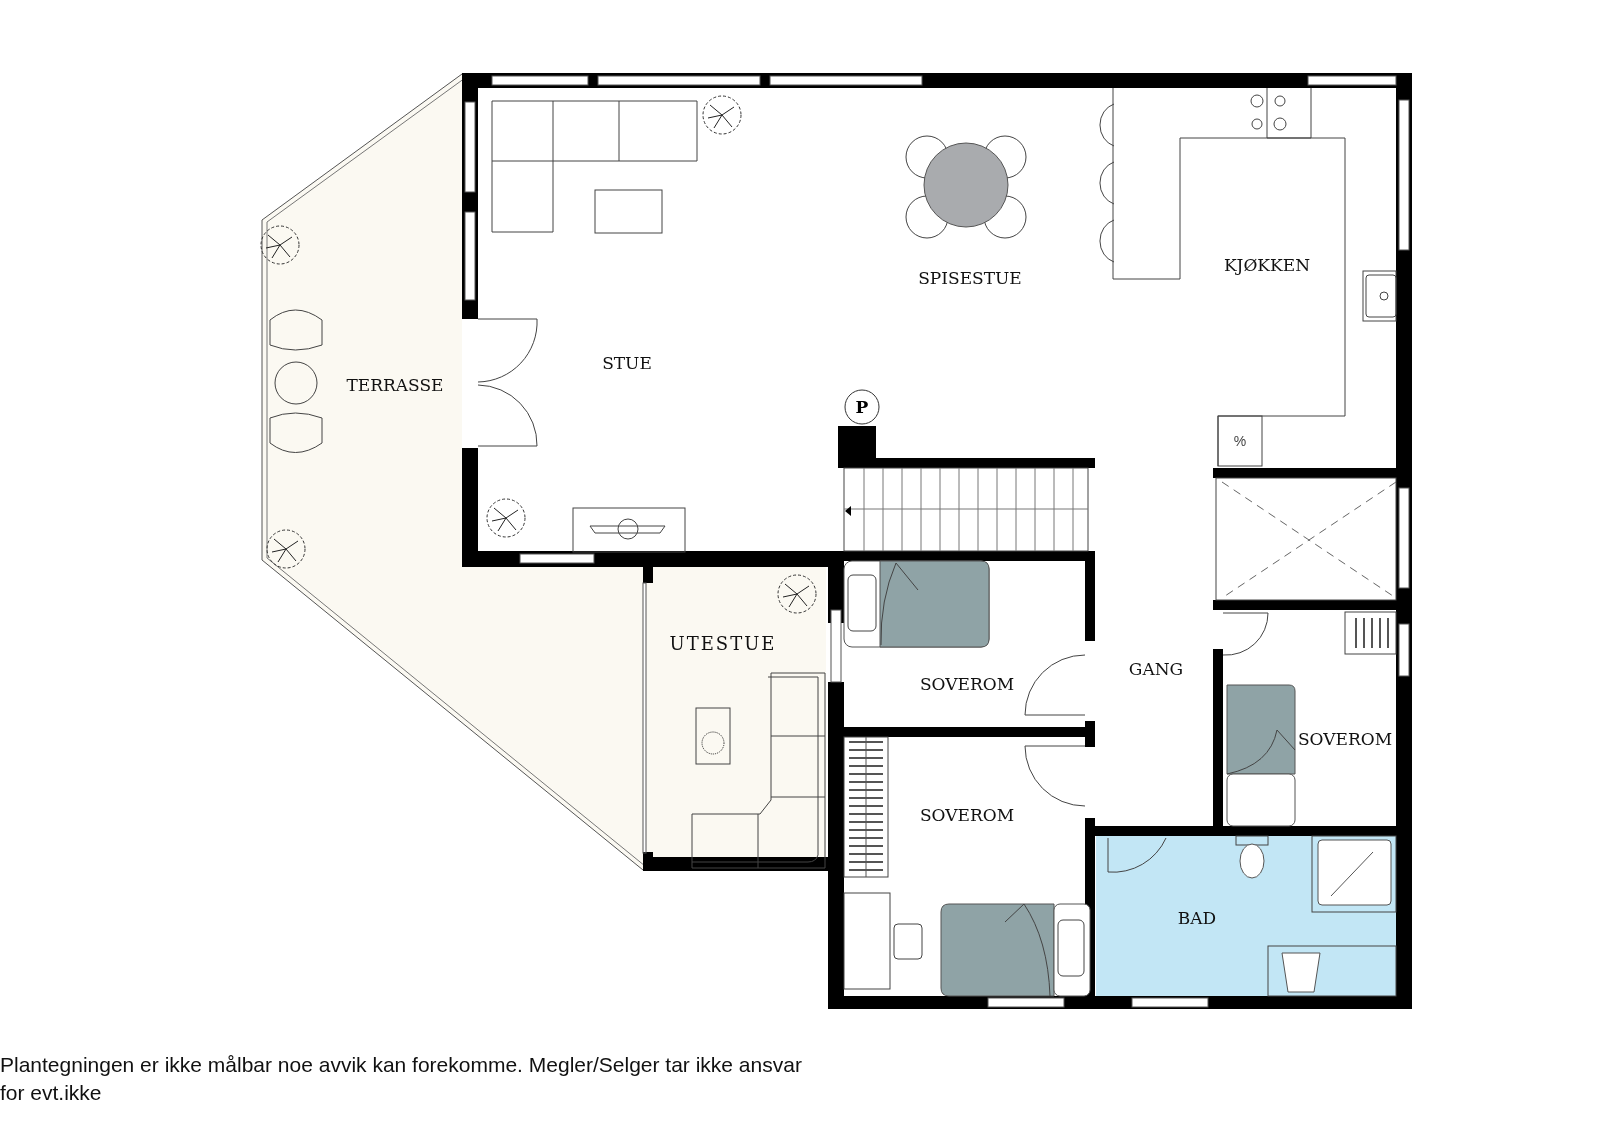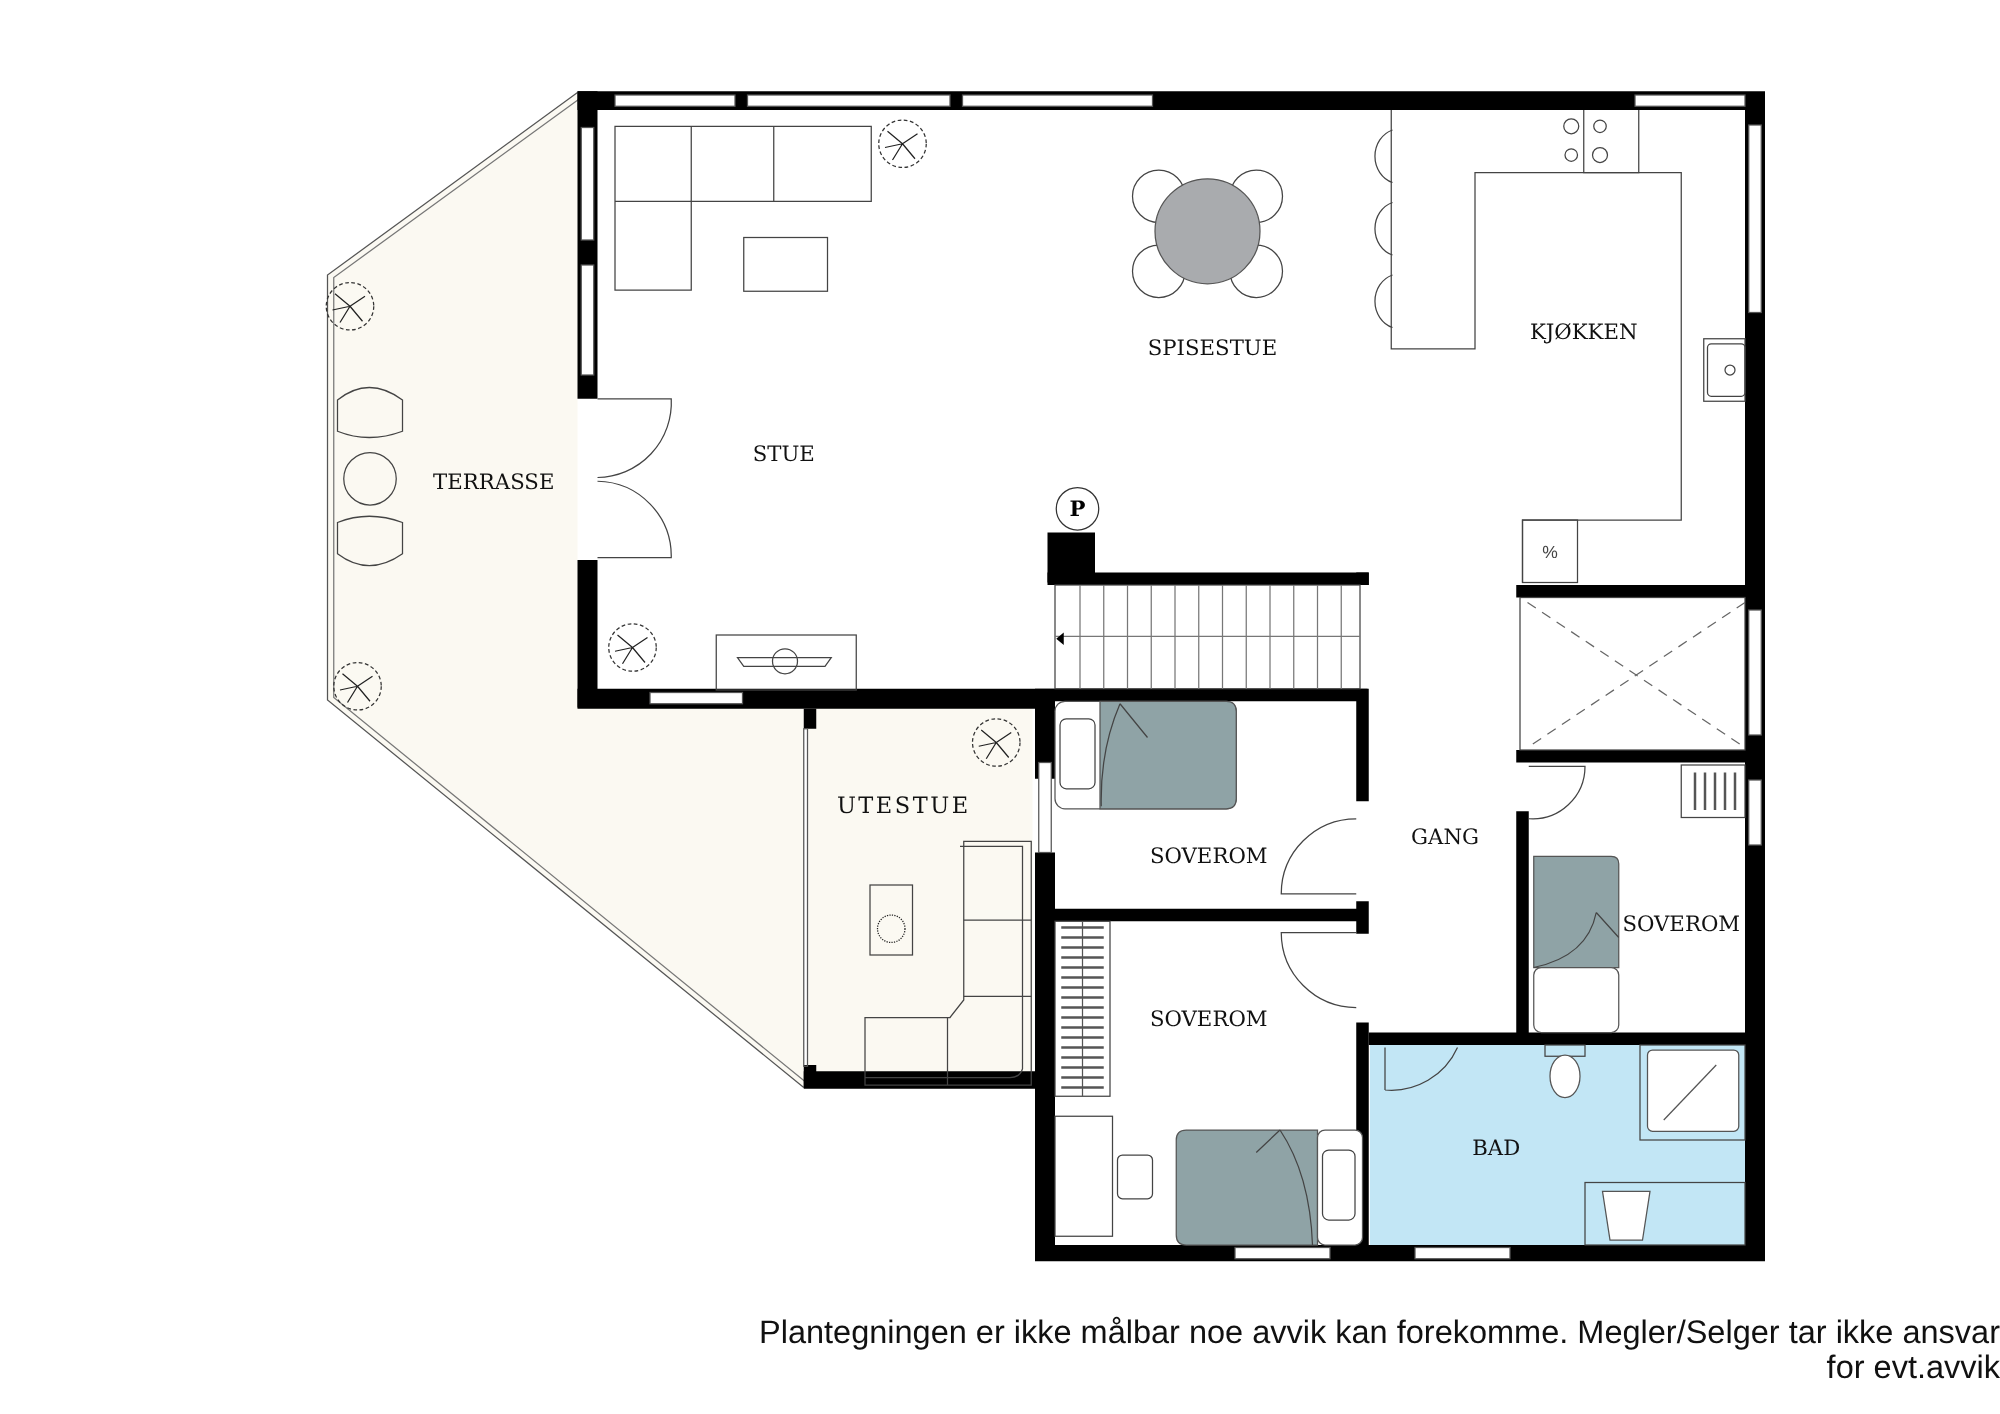--- a/index.html
+++ b/index.html
@@ -2,21 +2,21 @@
 <html><head>
 <meta charset="utf-8">
 <style>
   html, body { margin: 0; padding: 0; background: #ffffff; }
   body { width: 1600px; height: 1131px; position: relative; overflow: hidden; font-family: "Liberation Sans", sans-serif; }
   #plan { position: absolute; left: 0; top: 0; }
   .room-label { font-family: "DejaVu Serif", "Liberation Serif", serif; font-size: 17px; fill: #111; text-anchor: middle; }
   .room-label.wide { letter-spacing: 2px; font-size: 18px; }
   .thin { fill: none; stroke: #444; stroke-width: 1; }
   .wall { fill: #000; }
-  .caption { position: absolute; left: 0; width: 1600px; text-align: right; font-family: "Liberation Sans", sans-serif; font-size: 26px; color: #111; line-height: 28px; }
+  .caption { position: absolute; left: 0; width: 1600px; text-align: left; font-family: "Liberation Sans", sans-serif; font-size: 21px; color: #111; line-height: 28px; }
 </style>
 </head>
 <body>
 
 <svg id="plan" width="1600" height="1131" viewBox="0 0 1600 1131" xmlns="http://www.w3.org/2000/svg">
 
   <g>
     <polygon points="462,74 262,220 262,560 643,870 643,558 462,558" fill="#fbf9f2"></polygon>
     <polyline points="462,74 262,220 262,560 643,870" fill="none" stroke="#555" stroke-width="1"></polyline>
     <polyline points="465,78 267,222 267,558 645,866" fill="none" stroke="#777" stroke-width="1"></polyline>
@@ -290,14 +290,14 @@
   <text class="room-label wide" x="723" y="650">UTESTUE</text>
   <text class="room-label" x="967" y="690">SOVEROM</text>
   <text class="room-label" x="1156" y="675">GANG</text>
   <text class="room-label" x="1345" y="745">SOVEROM</text>
   <text class="room-label" x="967" y="821">SOVEROM</text>
   <text class="room-label" x="1197" y="924">BAD</text>
 </svg>
 
 <div class="caption" style="top:1051px;">
   <div>Plantegningen er ikke målbar noe avvik kan forekomme. Megler/Selger tar ikke ansvar</div>
-  <div>for evt.avvik</div>
+  <div>for evt.ikke</div>
 </div>
 
 </body></html>

